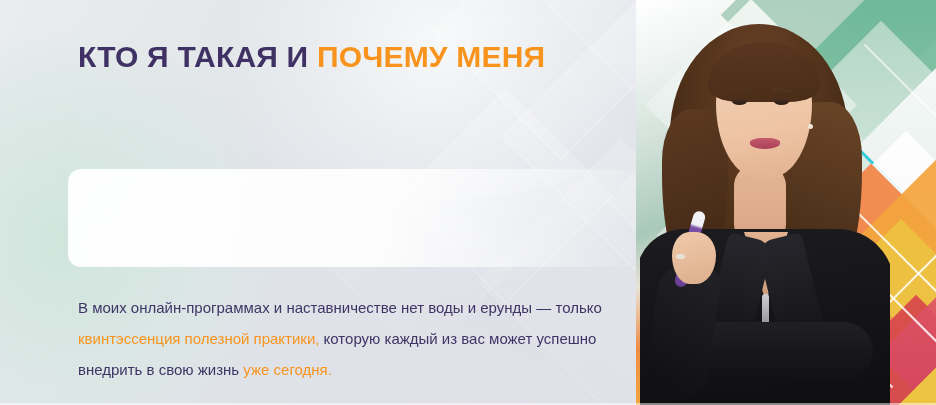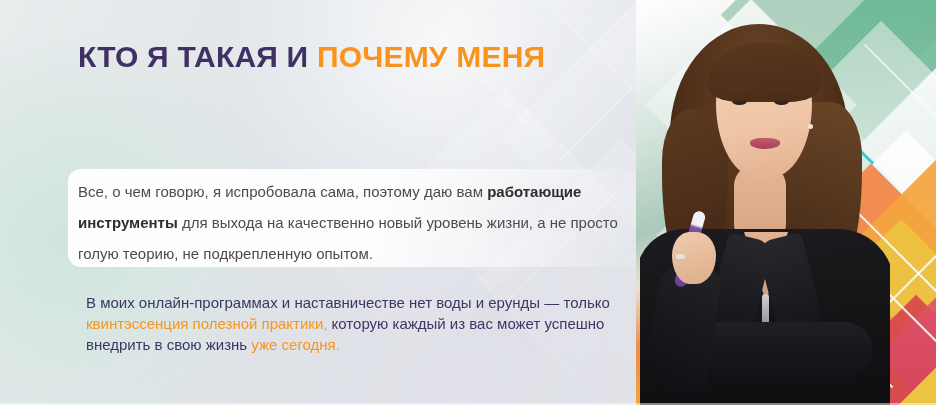--- a/index.html
+++ b/index.html
@@ -288,25 +288,25 @@
     top: 176px;
     width: 556px;
     font-size: 15px;
     line-height: 31px;
     color: #4c4c4c;
   }
   .para1 b { color: #2e2e2e; font-weight: bold; }
 
   .para2 {
     position: absolute;
-    left: 86px;
+    left: 78px;
     top: 292px;
     width: 540px;
     font-size: 15px;
-    line-height: 21px;
+    line-height: 31px;
     color: #3f3565;
   }
   .para2 .accent { color: #f8941d; }
 
   
   .bottom-strip {
     position: absolute;
     left: 0; bottom: 0;
     width: 936px; height: 2px;
     background: rgba(255,255,255,0.5);
@@ -381,22 +381,19 @@
     <div class="p-hand"></div>
     <div class="p-ring"></div>
   </div>
 
   <div class="headline">
     <span>КТО Я ТАКАЯ И </span><span class="accent">ПОЧЕМУ МЕНЯ</span><br>
   </div>
 
   <div class="card"></div>
 
-  <div class="para1">
-    <span>Все, о чем говорю, я испробовала сама, поэтому даю вам </span><b>работающие инструменты</b><span> для выхода на качественно новый уровень жизни, а не просто голую теорию, не подкрепленную опытом.</span>
-  </div>
 
   <div class="para2">
     <span>В моих онлайн-программах и наставничестве нет воды и ерунды — только </span><span class="accent">квинтэссенция полезной практики,</span><span> которую каждый из вас может успешно внедрить в свою жизнь </span><span class="accent">уже сегодня.</span>
   </div>
 
   <div class="bottom-strip"></div>
 </div>
 
 </body></html>

